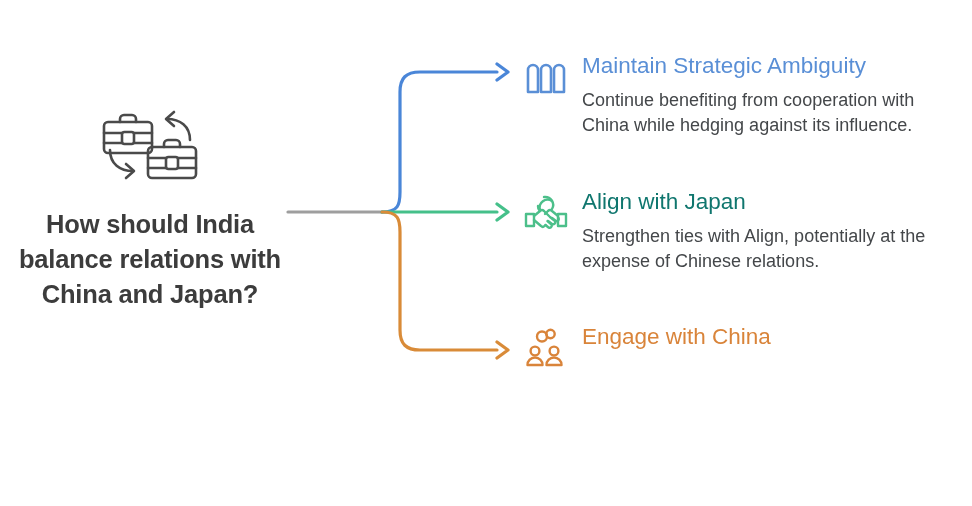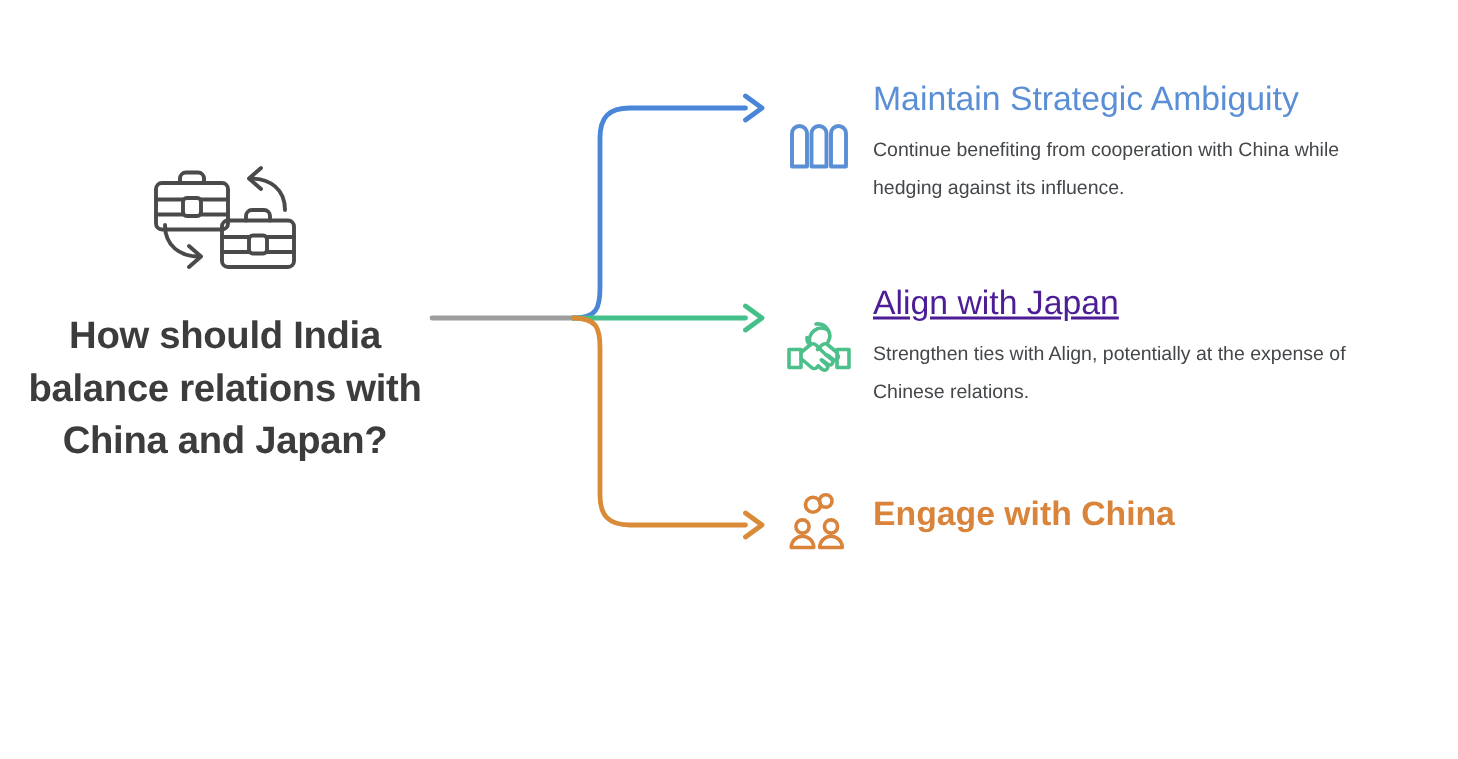--- a/index.html
+++ b/index.html
@@ -55,53 +55,53 @@
     top: 0;
     width: 972px;
     height: 506px;
     pointer-events: none;
   }
 
   
   .branch {
     position: absolute;
     display: flex;
-    align-items: center;
+    align-items: flex-start;
   }
   .branch-icon {
     width: 44px;
     height: 44px;
     flex: 0 0 44px;
     margin-right: 14px;
     margin-top: 4px;
   }
   .branch-text {
     width: 350px;
   }
   .branch-heading {
     font-size: 22.5px;
     line-height: 27px;
     font-weight: normal;
     margin: 0 0 9px 0;
     white-space: nowrap;
   }
   .branch-desc {
-    font-size: 13px;
+    font-size: 18px;
     line-height: 24.5px;
     color: #44474a;
     margin: 0;
   }
 
   #branch-0 { left: 524px; top: 52px; }
   #branch-1 { left: 524px; top: 188px; }
   #branch-2 { left: 524px; top: 323px; }
 
   #branch-0 .branch-heading { color: #5a8fd6; }
-  #branch-1 .branch-heading { color: #4c1d95; text-decoration: underline; }
-  #branch-2 .branch-heading { color: #d9843a; font-weight: bold; }
+  #branch-1 .branch-heading { color: #0f766e; }
+  #branch-2 .branch-heading { color: #d9843a; }
 </style>
 </head>
 <body>
 
 <div id="canvas">
 
   <svg id="connectors" viewBox="0 0 972 506" xmlns="http://www.w3.org/2000/svg">
 
     <path d="M288,212 L382,212" fill="none" stroke="#9e9e9e" stroke-width="3.2" stroke-linecap="round"></path>
 

